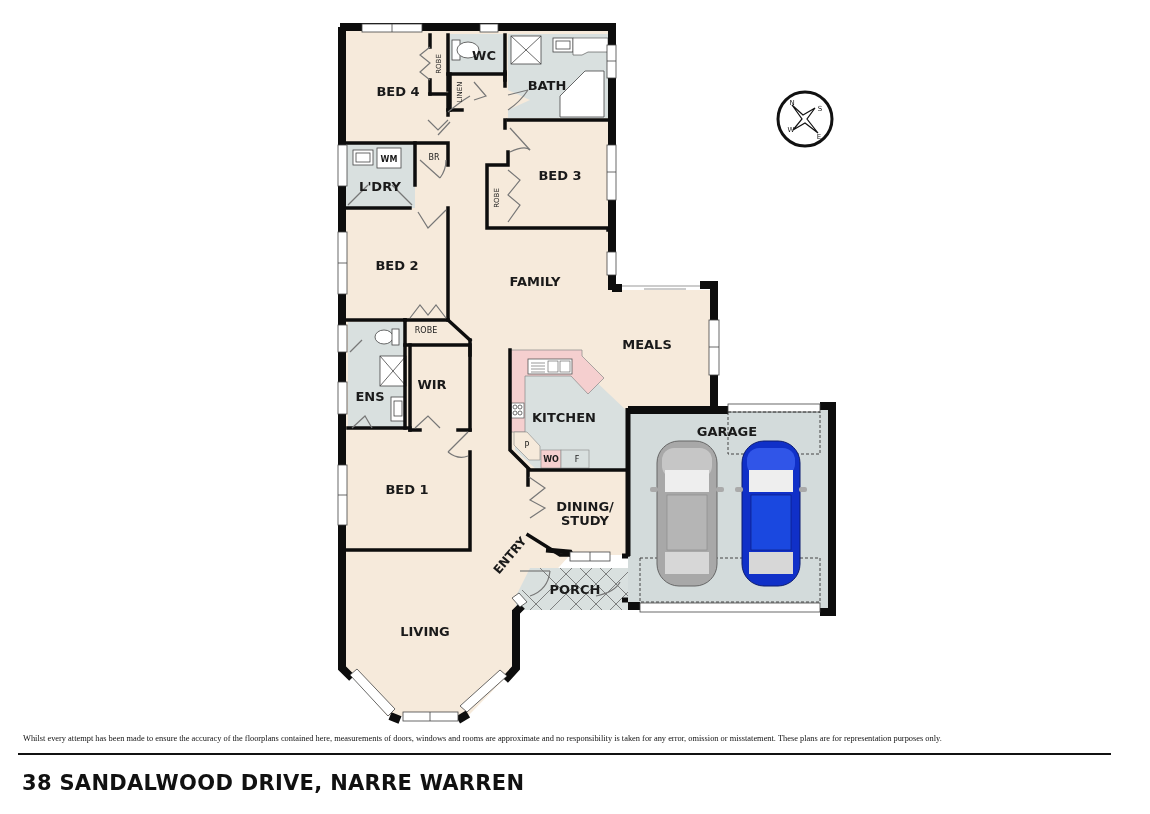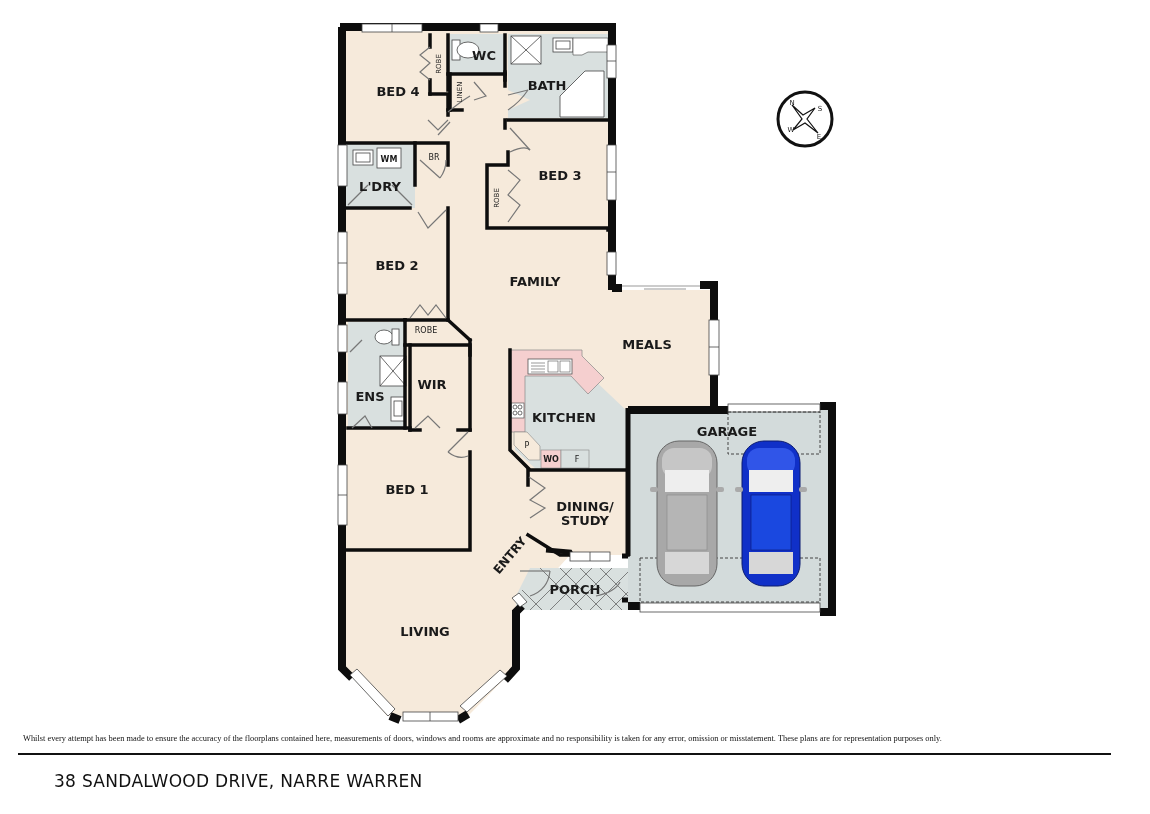--- a/index.html
+++ b/index.html
@@ -2,21 +2,21 @@
 <html><head>
 <meta charset="utf-8">
 <style>
   html, body { margin:0; padding:0; background:#ffffff; }
   body { width:1150px; height:814px; position:relative; overflow:hidden; font-family:"Liberation Sans", sans-serif; }
   #plan { position:absolute; left:0; top:0; }
   .lbl { font-family:"DejaVu Sans", sans-serif; font-weight:bold; fill:#1a1a1a; }
   .lbl-sm { font-family:"DejaVu Sans", sans-serif; fill:#1a1a1a; }
   .disclaimer { position:absolute; left:23px; top:734px; font-size:8.4px; color:#111; white-space:nowrap; font-family:Liberation Serif, serif; }
   .rule { position:absolute; left:18px; top:753px; width:1093px; height:2px; background:#111; }
-  .address { position:absolute; left:22px; top:771px; font-size:17px; font-weight:normal; color:#111; letter-spacing:0.3px; font-family:"DejaVu Sans", sans-serif;margin-left:32px; }
+  .address { position:absolute; left:22px; top:771px; font-size:21px; font-weight:bold; color:#111; letter-spacing:0.3px; font-family:"DejaVu Sans", sans-serif; }
 </style>
 </head>
 <body>
 
 <svg id="plan" width="1150" height="814" viewBox="0 0 1150 814" xmlns="http://www.w3.org/2000/svg">
 
   <g>
 
     <polygon fill="#f6eadb" points="345,30 610,30 610,290 710,290 710,410 628,410 628,555 570,555 520,610 515,610 515,668 468,716 387,716 345,668"></polygon>
 

